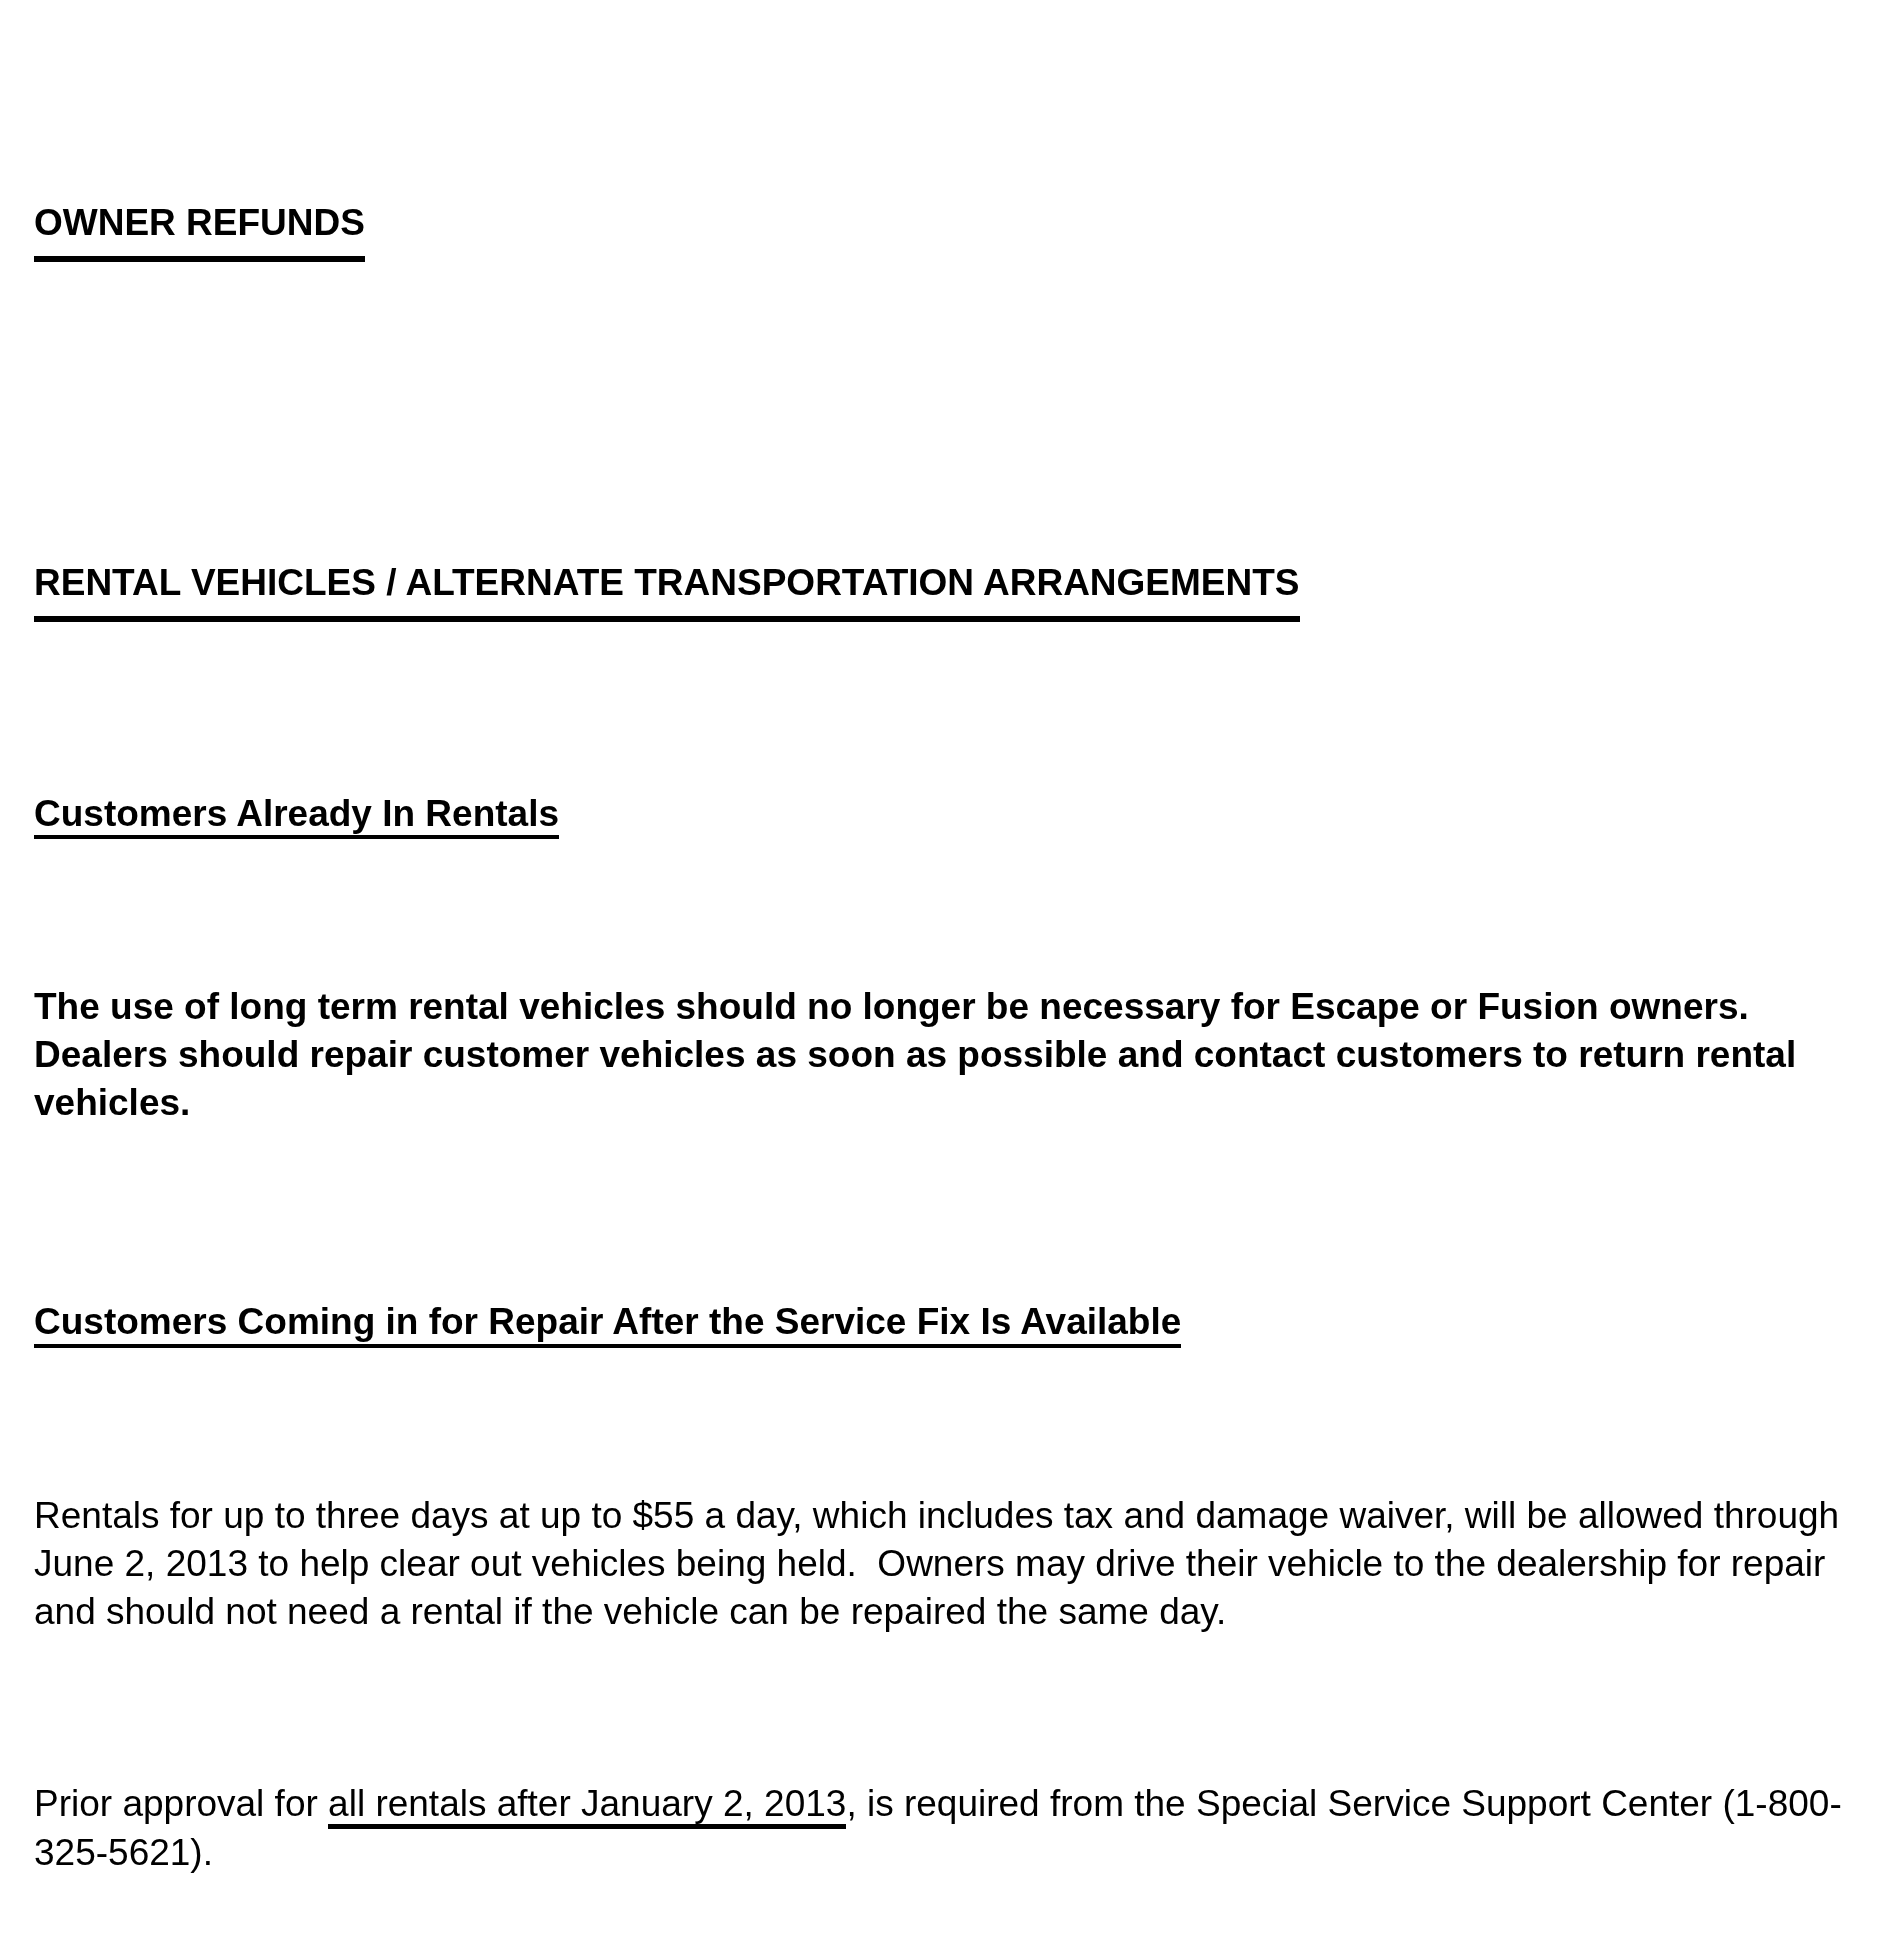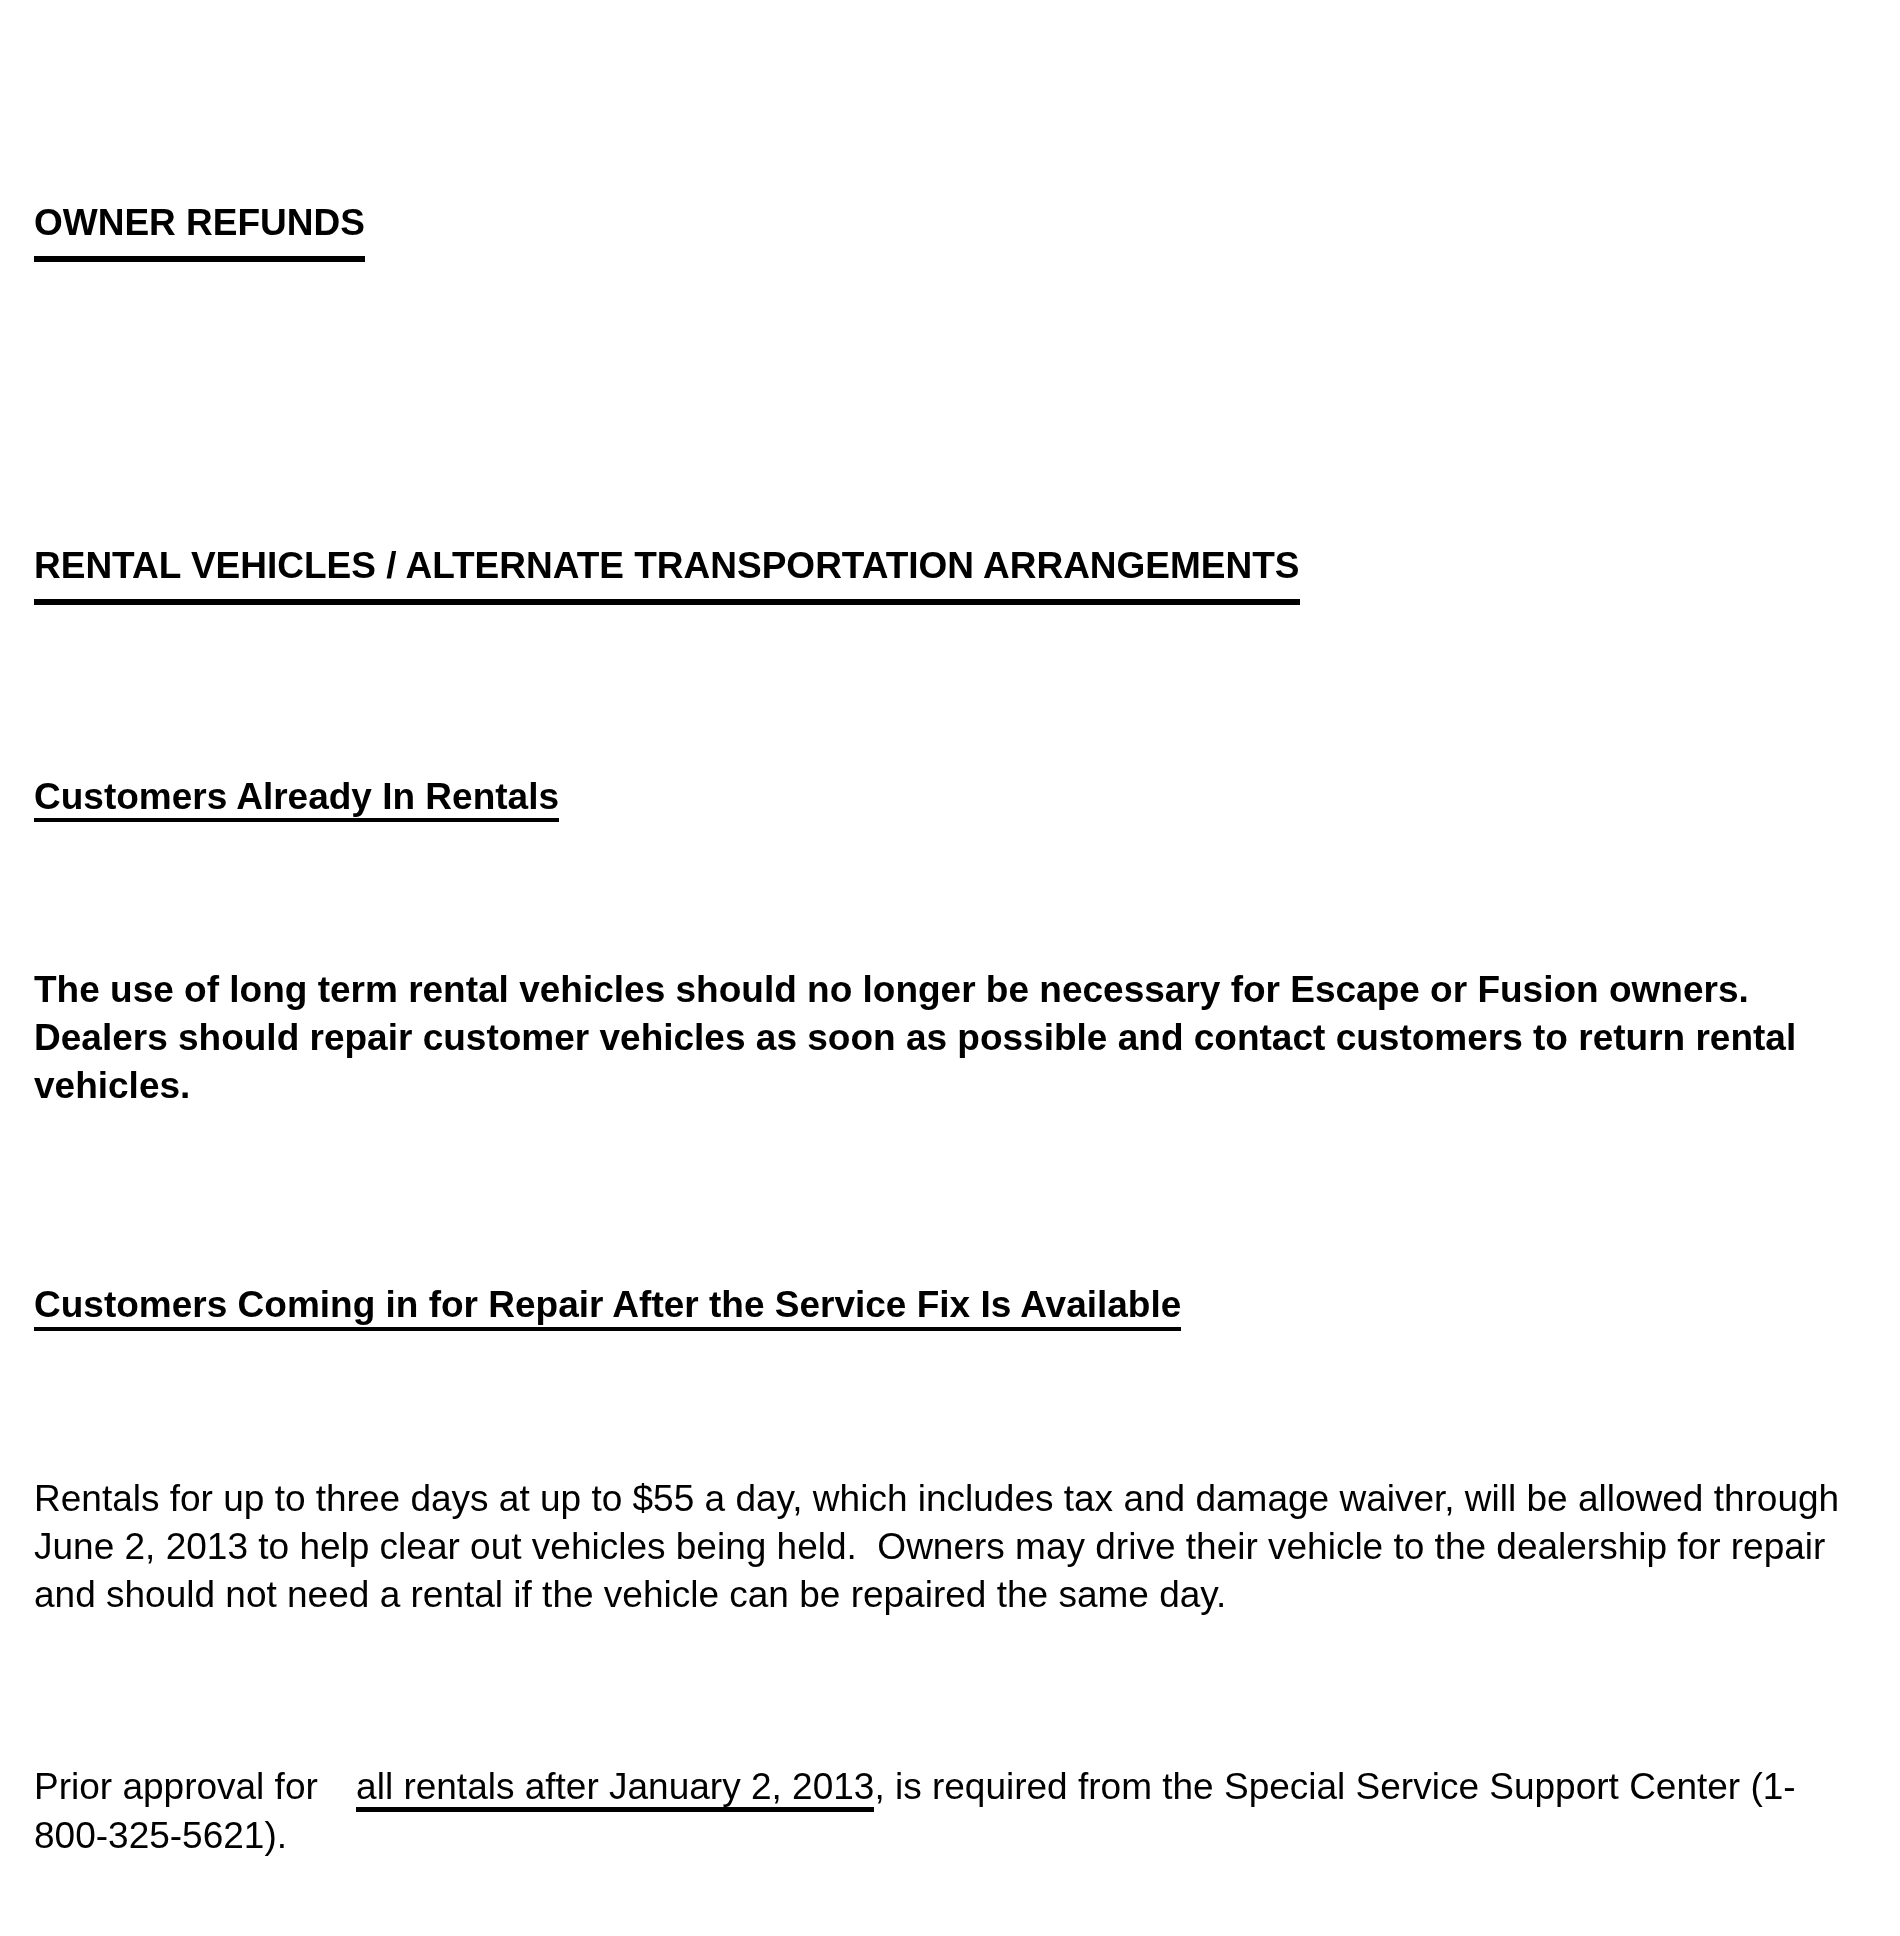--- a/index.html
+++ b/index.html
@@ -50,25 +50,24 @@
     border-bottom: 4.5px solid #000000;
   }
   p.body {
     margin: 0;
   }
   .u-inline {
     display: inline-block;
     line-height: 1em;
     padding-bottom: 1.8px;
     border-bottom: 5.4px solid #000000;
-    margin-left: 28px;
   }
   
   .mt-p1      { margin-top: 22px; }
-  .mt-h2      { margin-top: 40px; }
+  .mt-h2      { margin-top: 57px; }
   .mt-sub1    { margin-top: 23.5px; }
   .mt-p2      { margin-top: 20px; font-weight: bold; }
   .mt-sub2    { margin-top: 27px; }
   .mt-p3      { margin-top: 18px; }
   .mt-p4      { margin-top: 23.5px; }
 </style>
 </head>
 <body>
 
 <div class="doc">

